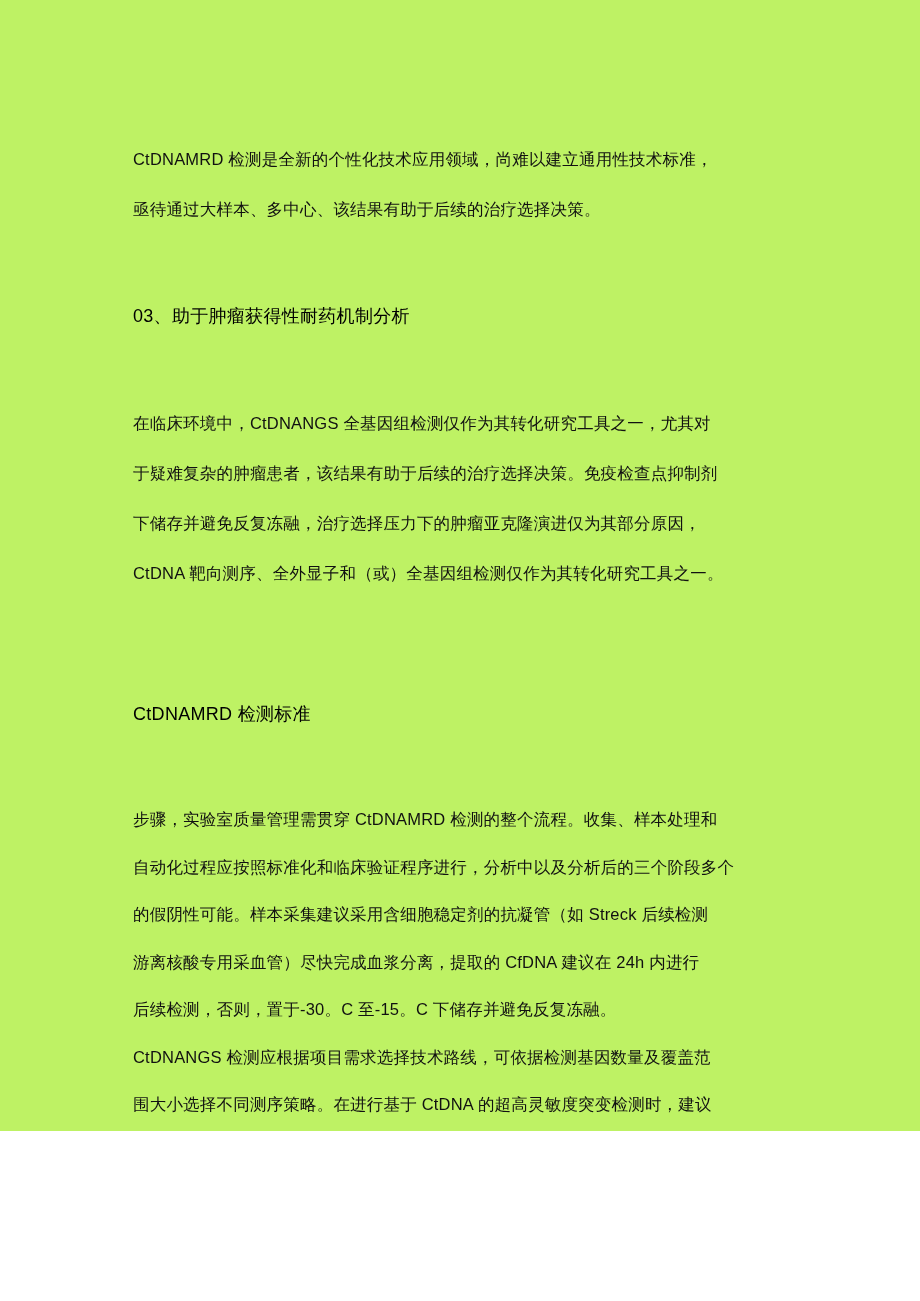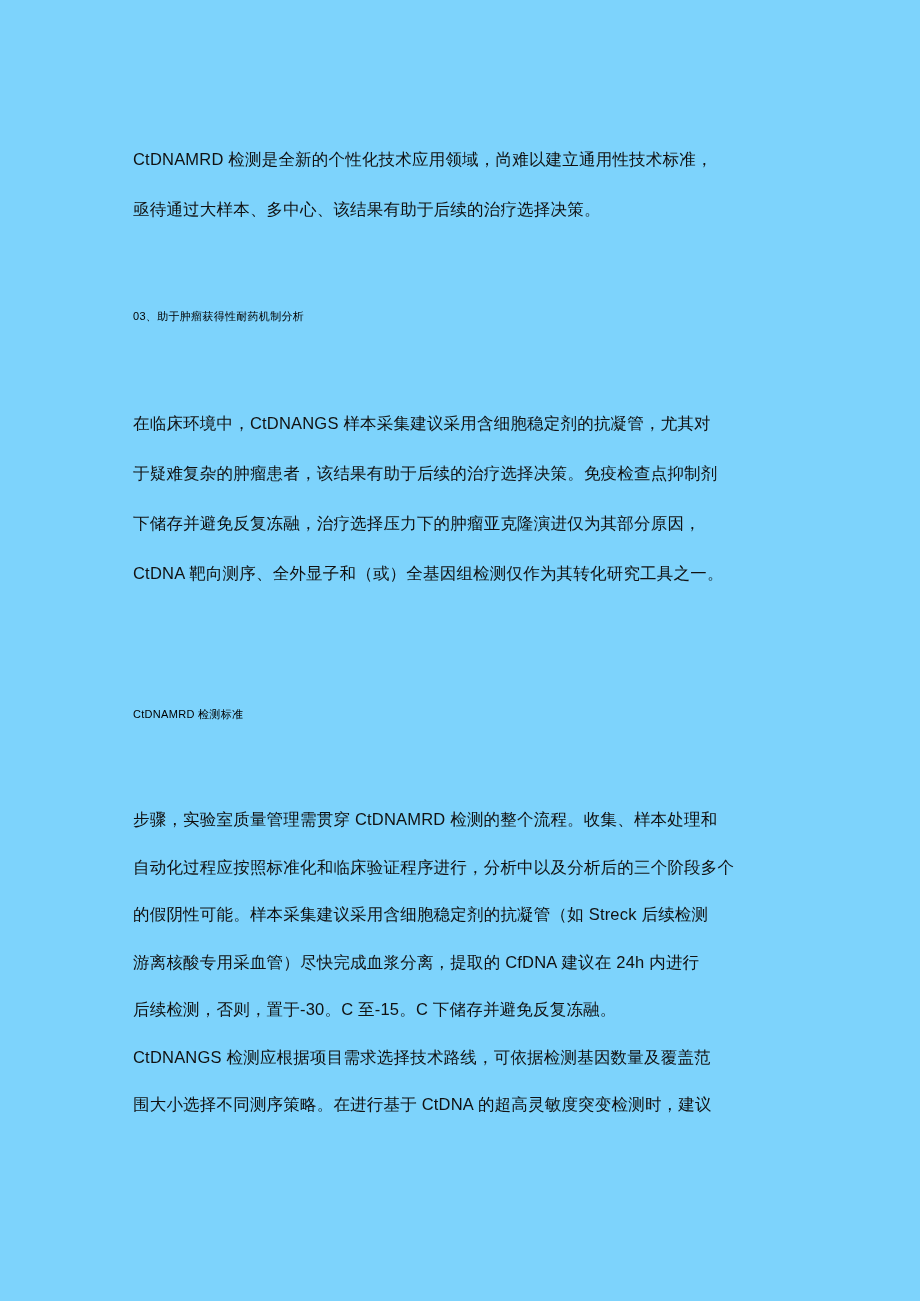--- a/index.html
+++ b/index.html
@@ -8,22 +8,22 @@
     background: #ffffff;
   }
   body {
     font-family: "Liberation Sans", "DejaVu Sans", sans-serif;
     color: #000000;
     -webkit-font-smoothing: antialiased;
   }
   .page {
     position: relative;
     width: 920px;
-    height: 1301px;
-    background: #7dd3fc;
+    height: 1131px;
+    background: #bef264;
     overflow: hidden;
     box-sizing: border-box;
   }
   .content {
     position: absolute;
     left: 133px;
     top: 0;
     width: 660px;
   }
   
@@ -36,21 +36,21 @@
   }
   
   .para-tight {
     font-size: 16.5px;
     line-height: 47.5px;
     letter-spacing: 0.2px;
     white-space: nowrap;
     color: #111111;
   }
   .heading {
-    font-size: 11px;
+    font-size: 18px;
     line-height: 40px;
     letter-spacing: 0.3px;
     white-space: nowrap;
     color: #000000;
   }
   .spacer-md { height: 62px; }
   .spacer-lg { height: 96px; }
   .spacer-top { height: 134px; }
   .block { display: block; }
 </style>
@@ -67,21 +67,21 @@
       <div class="para-loose block">亟待通过大样本、多中心、该结果有助于后续的治疗选择决策。</div>
     </div>
 
     <div class="spacer-md"></div>
 
     <div class="heading block">03、助于肿瘤获得性耐药机制分析</div>
 
     <div class="spacer-md"></div>
 
     <div>
-      <div class="para-loose block">在临床环境中，CtDNANGS 样本采集建议采用含细胞稳定剂的抗凝管，尤其对</div>
+      <div class="para-loose block">在临床环境中，CtDNANGS 全基因组检测仅作为其转化研究工具之一，尤其对</div>
       <div class="para-loose block">于疑难复杂的肿瘤患者，该结果有助于后续的治疗选择决策。免疫检查点抑制剂</div>
       <div class="para-loose block">下储存并避免反复冻融，治疗选择压力下的肿瘤亚克隆演进仅为其部分原因，</div>
       <div class="para-loose block">CtDNA 靶向测序、全外显子和（或）全基因组检测仅作为其转化研究工具之一。</div>
     </div>
 
     <div class="spacer-lg"></div>
 
     <div class="heading block">CtDNAMRD 检测标准</div>
 
     <div class="spacer-md"></div>

